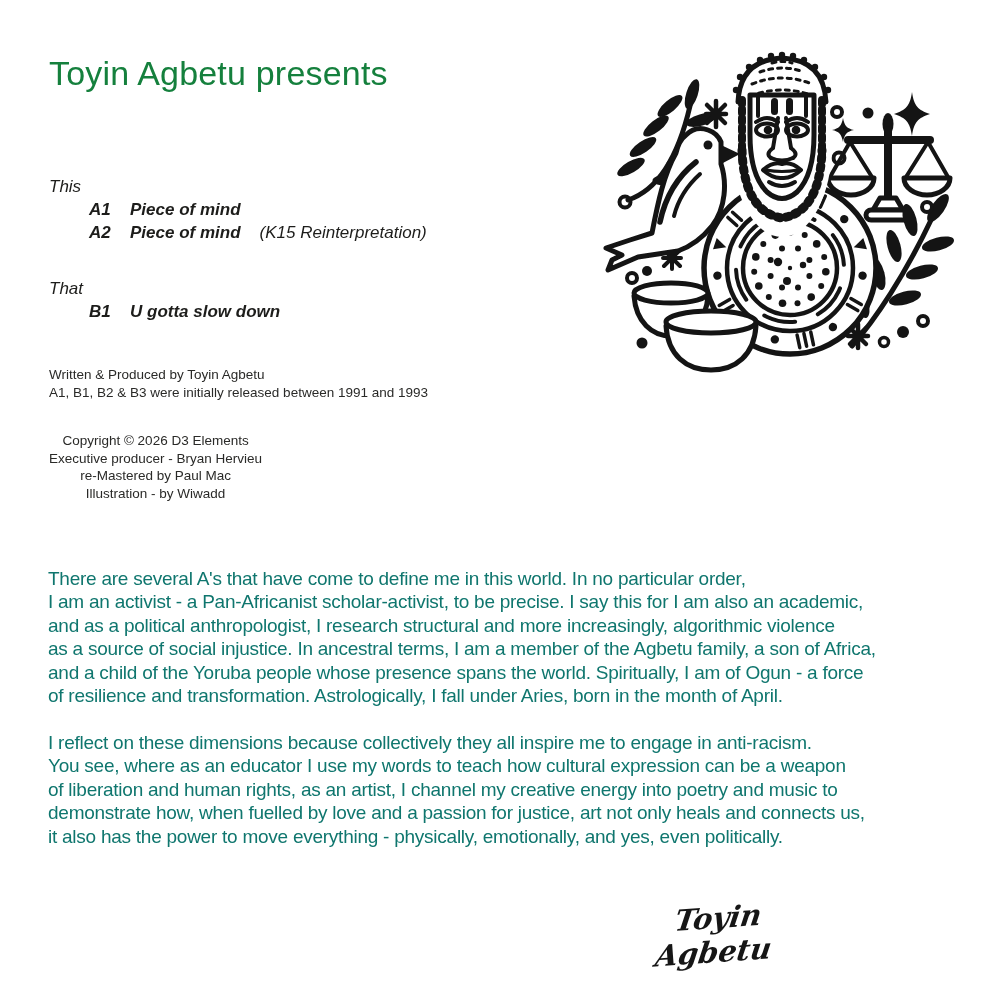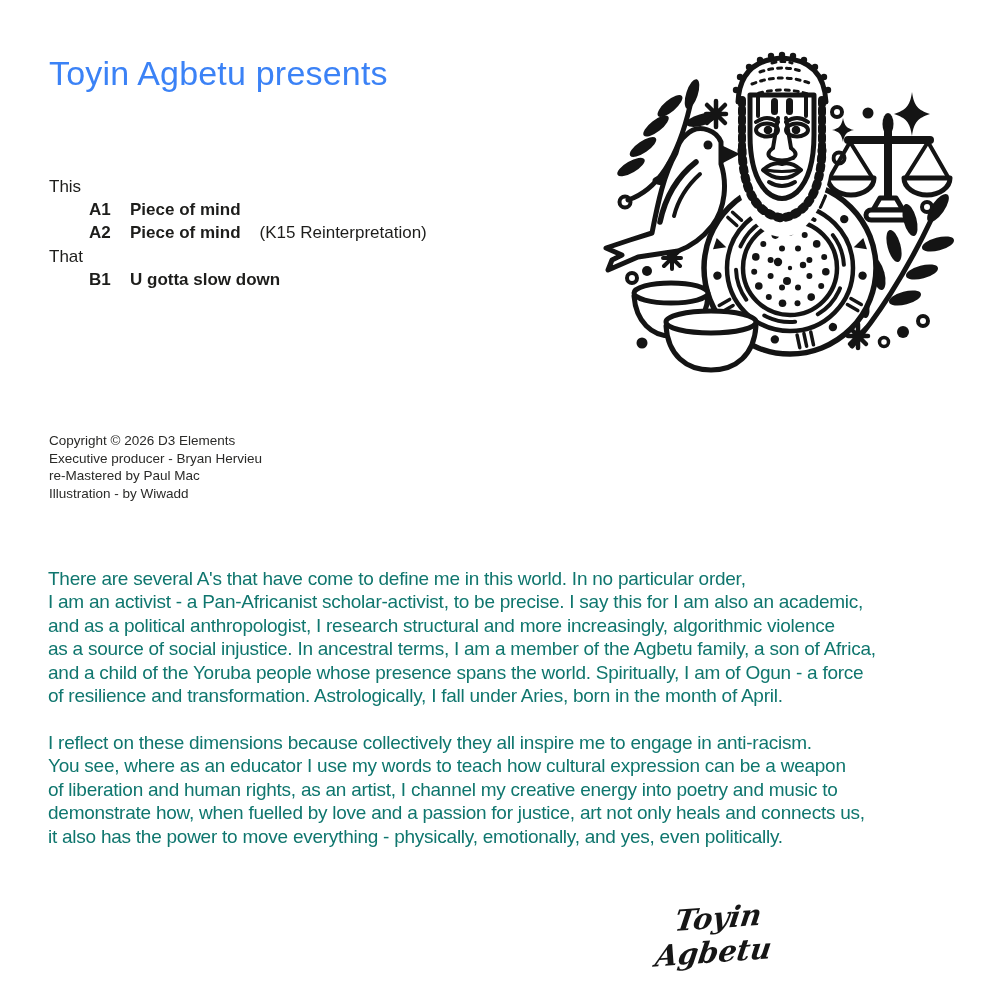--- a/index.html
+++ b/index.html
@@ -4,33 +4,33 @@
 <style>
   * { margin:0; padding:0; box-sizing:border-box; }
   html,body { background:#fff; }
   body { font-family:"Liberation Sans", sans-serif; color:#1d1d1b; }
   .page {
     position:relative; width:1000px; height:1000px; background:#ffffff;
     overflow:hidden;
   }
   
   .title-block { position:absolute; left:49px; top:52px; }
-  .presents { font-size:34px; line-height:42px; font-weight:400; letter-spacing:.2px; color:#3b82f6; }
+  .presents { font-size:34px; line-height:42px; font-weight:400; letter-spacing:.2px; color:#15803d; }
   .album-title { font-size:35px; line-height:42px; font-weight:700; letter-spacing:.2px; color:#151412; }
   
-  .tracklist { position:absolute; left:49px; top:175px; font-size:17px; line-height:23px; color:#1d1d1b; }
+  .tracklist { position:absolute; left:49px; top:175px; font-size:17px; line-height:23px; color:#1d1d1b;font-style:italic; }
   .side-label { font-weight:400; }
   .track-row { display:flex; }
   .track-num { width:41px; font-weight:700; flex:0 0 41px;margin-left:40px; }
   .track-title { font-weight:700; }
   .track-note { font-weight:400; margin-left:19px; }
-  .side-b-label { margin-top:1px; }
+  .side-b-label { margin-top:33px; }
   
   .credits { position:absolute; left:49px; top:366px; font-size:13.5px; line-height:17.5px; color:#2a2a28; }
-  .legal { position:absolute; left:49px; top:432px; font-size:13.5px; line-height:17.5px; color:#2a2a28; }
+  .legal { position:absolute; left:49px; top:432px; font-size:13.5px; line-height:17.5px; color:#2a2a28;text-align:center; }
   
   .bio { position:absolute; left:48px; width:930px; font-size:19px; line-height:23.4px;
          letter-spacing:-0.25px; white-space:pre-line; color:#0f766e; }
   .bio-1 { top:567px; }
   .bio-2 { top:731px; }
   
   .signature { position:absolute; left:626px; top:901px; width:180px; text-align:center;
                font-family:"DejaVu Serif", serif; font-style:italic; font-weight:700;
                font-size:29px; color:#161616; transform:rotate(-4deg) skewX(-12deg); }
   
@@ -56,20 +56,24 @@
       <span class="track-title">Piece of mind</span>
       <span class="track-note">(K15 Reinterpretation)</span>
     </div>
     <div class="side-label side-b-label">That</div>
     <div class="track-row">
       <span class="track-num">B1</span>
       <span class="track-title">U gotta slow down</span>
     </div>
   </div>
 
+  <div class="credits">
+    <div>Written &amp; Produced by Toyin Agbetu</div>
+    <div>A1, B1, B2 &amp; B3 were initially released between 1991 and 1993</div>
+  </div>
 
   <div class="legal">
     <div>Copyright © 2026 D3 Elements</div>
     <div>Executive producer - Bryan Hervieu</div>
     <div>re-Mastered by Paul Mac</div>
     <div>Illustration - by Wiwadd</div>
   </div>
 
   <div class="bio bio-1">There are several A's that have come to define me in this world. In no particular order,
 I am an activist - a Pan-Africanist scholar-activist, to be precise. I say this for I am also an academic,

